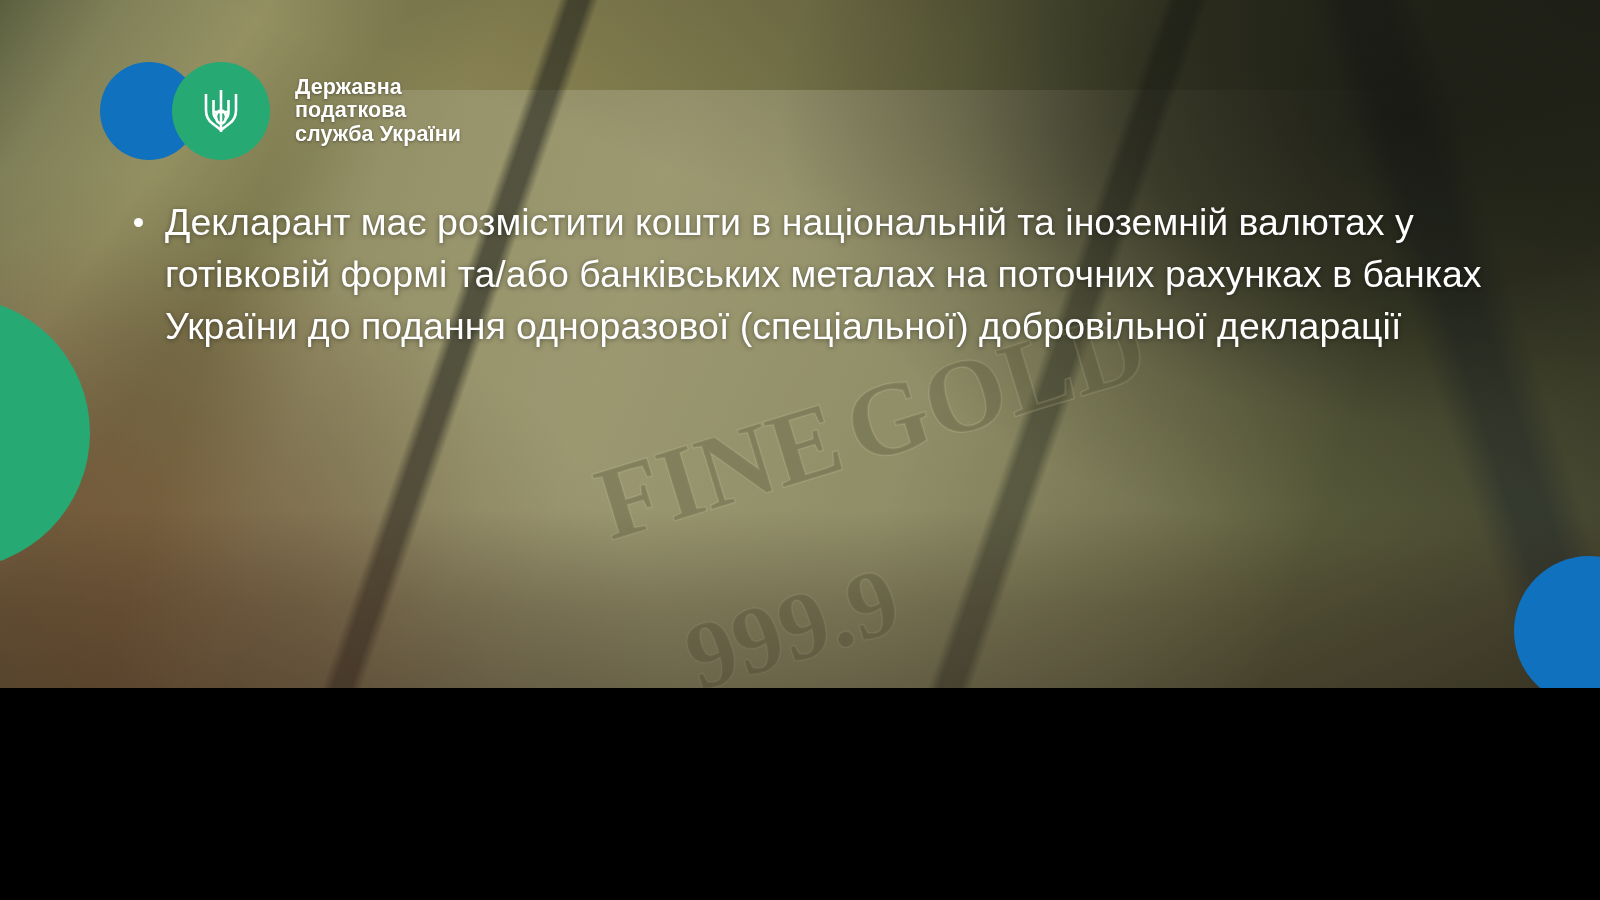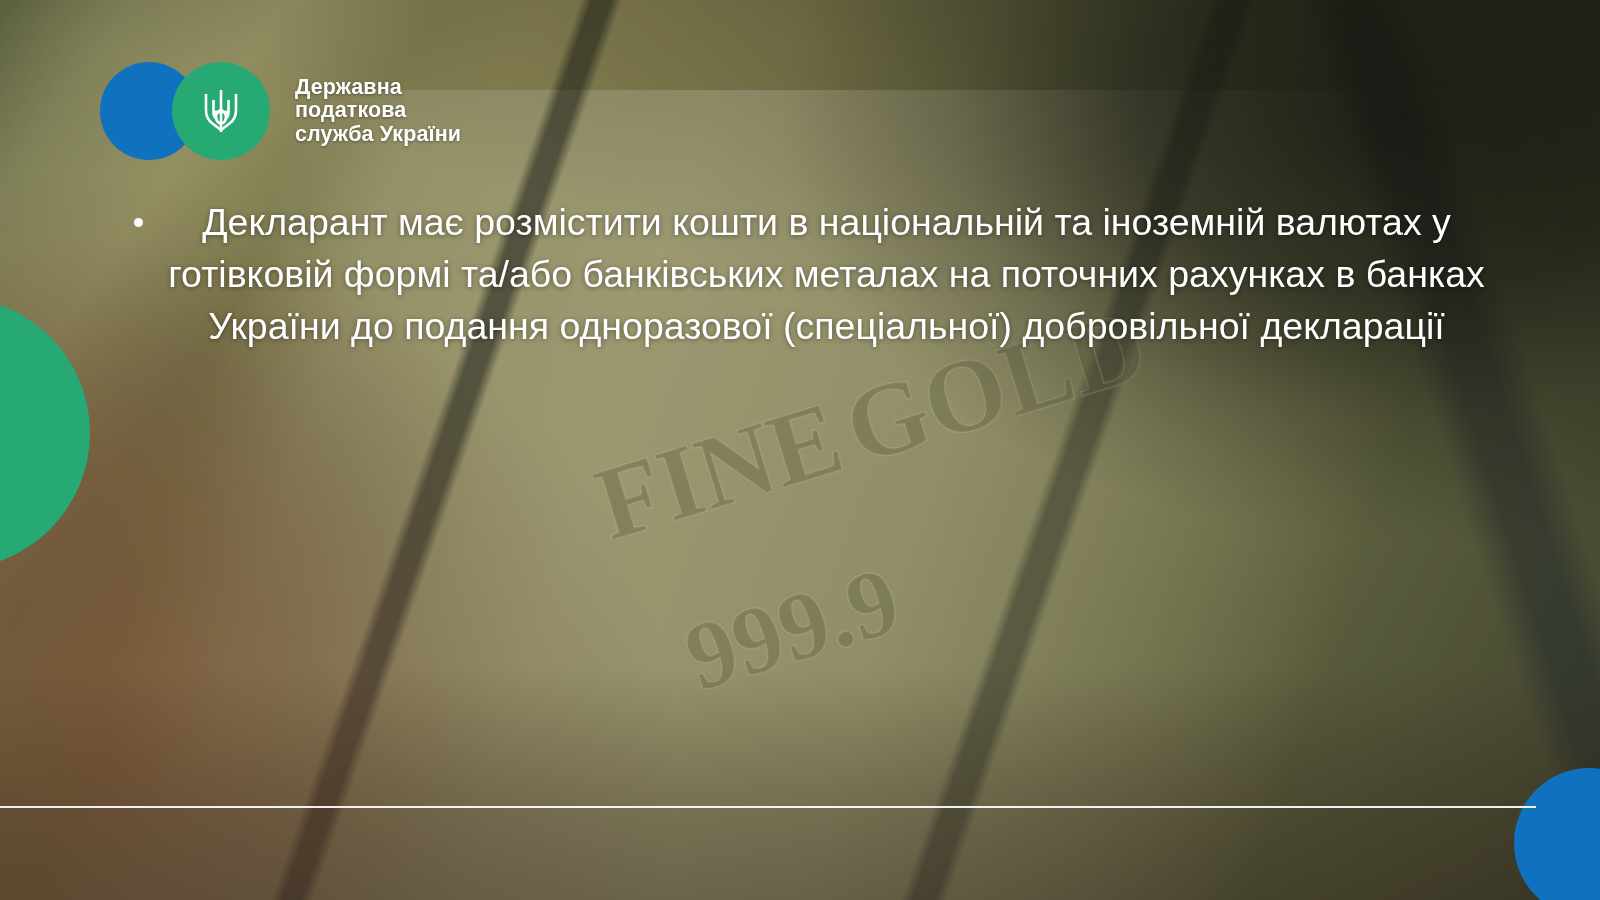--- a/index.html
+++ b/index.html
@@ -7,21 +7,21 @@
     padding: 0;
     background: #000;
   }
   body {
     font-family: "Liberation Sans", sans-serif;
   }
 
   #slide {
     position: relative;
     width: 1600px;
-    height: 900px;
+    height: 688px;
     overflow: hidden;
     background: #be185d;
   }
 
   
   .bg-layer { position: absolute; inset: 0; }
 
   
   .bg-base {
     background:
@@ -201,21 +201,20 @@
 
   
   .body-list {
     position: absolute;
     left: 128px;
     top: 196px;
     width: 1360px;
     margin: 0;
     padding: 0;
     list-style: none;
-    text-align: center;
   }
   .bullet-item {
     position: relative;
     padding-left: 37px;
     color: #ffffff;
     font-size: 37.5px;
     line-height: 52px;
     font-weight: 400;
     text-shadow: 0 1px 5px rgba(0,0,0,0.42);
   }

